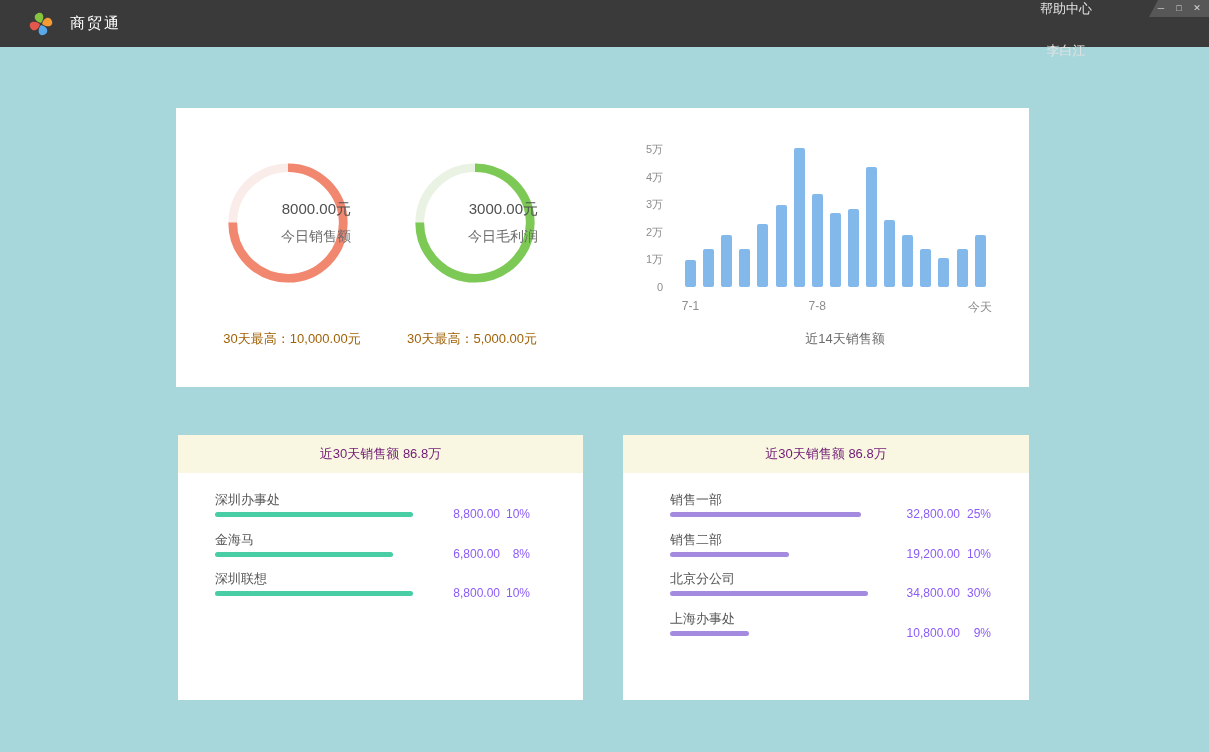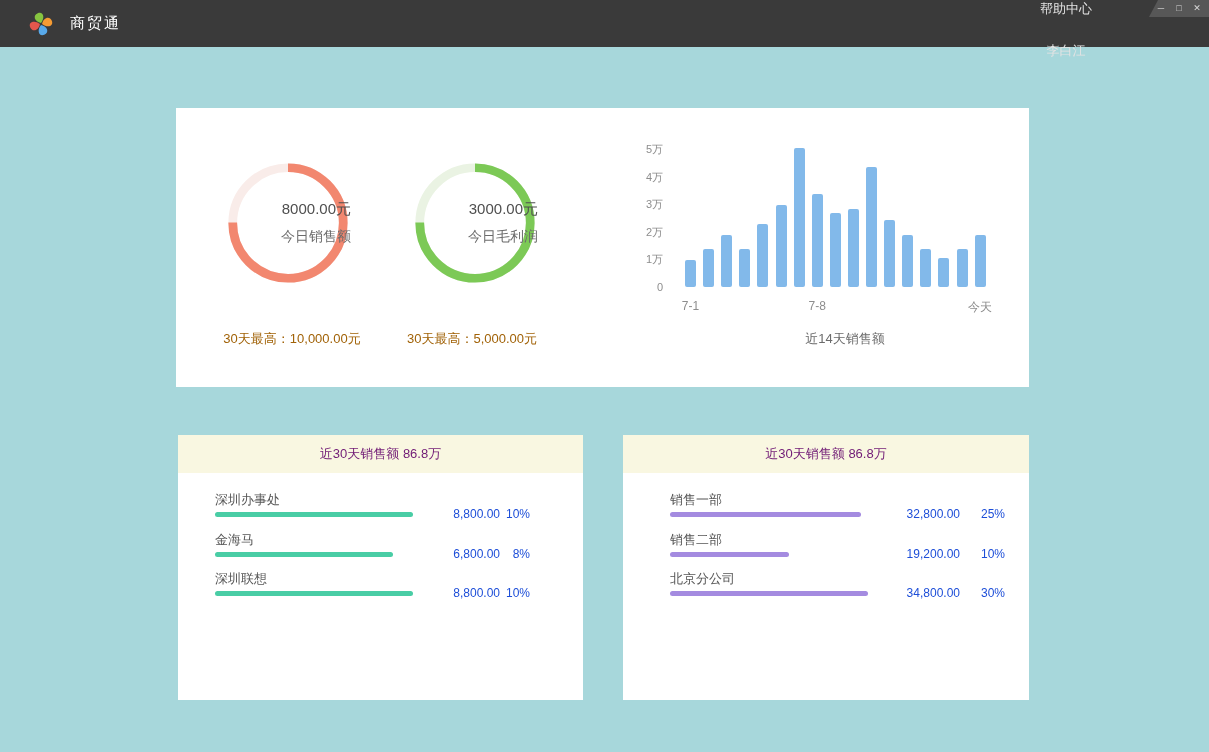--- a/index.html
+++ b/index.html
@@ -55,27 +55,27 @@
   .trend-title { position:absolute; left:569px; top:222px; width:200px; text-align:center;
     font-size:13px; color:#6b6b6b; }
 
   
   .panel-header { height:38px; line-height:38px; text-align:center;
     background:#f9f7e1; font-size:13px; color:#701a75; }
   .panel-body { padding-top:14px; }
   .rank-row { position:relative; height:39.5px; }
   .rank-name { position:absolute; top:4px; left:0; font-size:13px; color:#565656; }
   .rank-bar { position:absolute; top:25px; left:0; height:5px; border-radius:3px; }
-  .rank-val, .rank-pct { position:absolute; top:20px; font-size:12px; color:#1d4ed8; }
+  .rank-val, .rank-pct { position:absolute; top:20px; font-size:12px; color:#8b5cf6; }
   .card-bl .panel-body { padding-left:37px; }
   .card-br .panel-body { padding-left:47px; }
   .card-bl .rank-val { right:83px; }
   .card-bl .rank-pct { right:53px; }
   .card-br .rank-val { right:69px; }
-  .card-br .rank-pct { right:24px; }
+  .card-br .rank-pct { right:38px; }
 </style>
 </head>
 <body>
 
 <div class="titlebar">
   <div class="brand-wrap">
     <svg width="26" height="26" viewBox="0 0 24 24">
       <g>
         <path d="M12 11 C6 10 4 4 9 2 C14 0 16 6 12 11 Z" fill="#86c440"></path>
         <path d="M12 11 C6 10 4 4 9 2 C14 0 16 6 12 11 Z" fill="#f59b33" transform="rotate(90 12 12)"></path>
@@ -189,14 +189,20 @@
         <div class="rank-bar" style="width: 119px; background: rgb(164, 139, 224);"></div>
         <div class="rank-val">19,200.00</div>
         <div class="rank-pct">10%</div>
       </div>
       <div class="rank-row">
         <div class="rank-name">北京分公司</div>
         <div class="rank-bar" style="width: 198px; background: rgb(164, 139, 224);"></div>
         <div class="rank-val">34,800.00</div>
         <div class="rank-pct">30%</div>
       </div>
+      <div class="rank-row">
+        <div class="rank-name">上海办事处</div>
+        <div class="rank-bar" style="width: 79px; background: rgb(164, 139, 224);"></div>
+        <div class="rank-val">10,800.00</div>
+        <div class="rank-pct">9%</div>
+      </div>
     </div>
 </div>
 
 </body></html>

